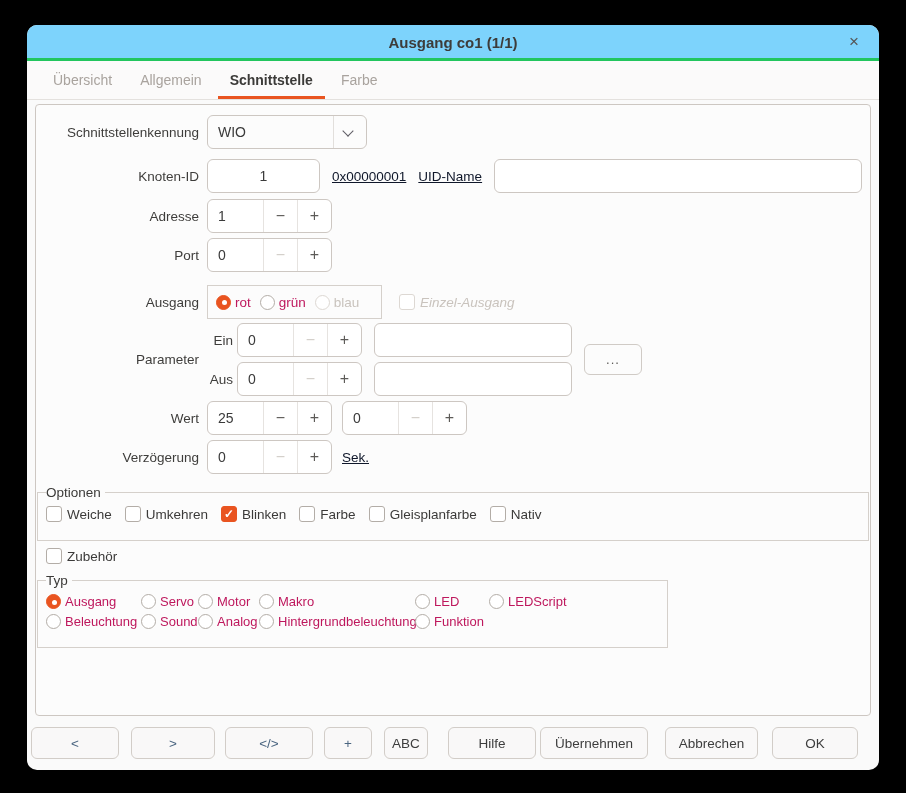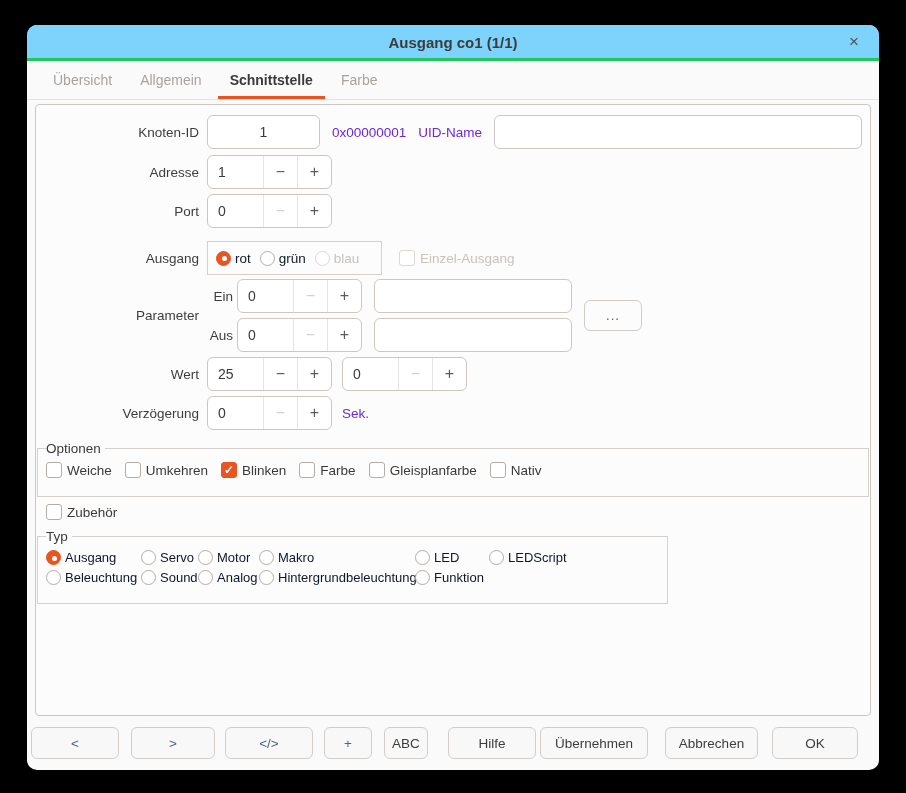--- a/index.html
+++ b/index.html
@@ -21,21 +21,21 @@
   .tab.active { color:#3b3a38; font-weight:bold; }
   .tab.active::after { content:""; position:absolute; left:2px; right:2px; bottom:0; height:3px; background:#E95420; }
   
   .panel { margin:4px 8px 0 8px; height:612px; border:1px solid #cdc7c2; border-radius:4px;
            background:#fcfcfc; padding:10px 8px; overflow:hidden; }
   .frow { display:flex; align-items:center; }
   .flabel { width:155px; min-width:155px; text-align:right; margin-right:8px;
             font-size:13.5px; color:#3e3d3b; }
   .input { height:34px; border:1px solid #cdc7c2; border-radius:6px; background:#fff;
            font-family:"Liberation Sans", sans-serif; font-size:14px; color:#3a3a3a; padding:0 8px; outline:none; }
-  .statictext { font-size:13.5px; color:#6d28d9; }
+  .statictext { font-size:13.5px; color:#0f172a;text-decoration:underline; }
   
   .combo { display:flex; align-items:center; height:34px; border:1px solid #cdc7c2; border-radius:6px;
            background:#fcfcfc; cursor:pointer; }
   .combo-val { flex:1; padding-left:10px; font-size:14px; color:#3a3a3a; }
   .combo-sep { width:1px; align-self:stretch; background:#e2dfdc; }
   .chev { width:8px; height:8px; border-right:1.5px solid #5e5c64; border-bottom:1.5px solid #5e5c64;
           transform:rotate(45deg); margin:0 14px 3px 10px; }
   
   .spin { display:flex; align-items:stretch; width:125px; min-width:125px; height:34px;
           border:1px solid #cdc7c2; border-radius:6px; background:#fff; overflow:hidden; }
@@ -43,30 +43,30 @@
   .spin-sep { width:1px; background:#e6e3e0; }
   .spin-btn { width:33px; border:none; background:transparent; font-size:16px; color:#5d5b58; cursor:pointer;
               font-family:"Liberation Sans", sans-serif; }
   .spin-btn.disabled { color:#d3cec9; cursor:default; }
   
   .radio { width:15px; height:15px; min-width:15px; border:1px solid #b3ada7; border-radius:50%; background:#fff; position:relative; }
   .radio.sel { background:#E95420; border-color:#E95420; }
   .radio.sel::after { content:""; position:absolute; left:4.5px; top:4.5px; width:5px; height:5px; border-radius:50%; background:#fff; }
   .radio.dis { border-color:#ddd8d3; }
   .ritem { display:flex; align-items:center; cursor:pointer; }
-  .ritem .rt { margin-left:4px; font-size:13.5px; color:#0f172a; }
+  .ritem .rt { margin-left:4px; font-size:13.5px; color:#be185d; }
   .ritem.dis .rt { color:#c9c3bd; }
   .cb { display:flex; align-items:center; cursor:pointer; }
   .cb-box { width:16px; height:16px; min-width:16px; border:1px solid #b3ada7; border-radius:3px; background:#fff;
             display:flex; align-items:center; justify-content:center; }
   .cb-box.checked { background:#E95420; border-color:#E95420; }
   .cb-box.checked::after { content:"✓"; color:#fff; font-size:12px; font-weight:bold; line-height:1; }
   .cb .cb-t { margin-left:5px; font-size:13.5px; color:#3b3a39; }
   .cb.dis .cb-box { border-color:#ddd8d3; }
-  .cb.dis .cb-t { color:#c9c3bd; }
+  .cb.dis .cb-t { color:#c9c3bd;font-style:italic; }
   .radio-frame { display:flex; align-items:center; width:175px; height:34px; border:1px solid #d5d0cb;
                  padding:0 8px; gap:9px; background:#fcfcfc; }
   
   .sublabel { width:26px; min-width:26px; text-align:right; margin-right:4px; font-size:13.5px; color:#3e3d3b; }
   .more-btn { width:58px; height:31px; margin-left:12px; border:1px solid #d0cbc6; border-radius:6px;
               background:#fcfcfc; font-size:13px; color:#5d5b58; cursor:pointer; letter-spacing:1px; }
   
   .fset { border:1px solid #d5d0cb; margin:0 -7px; padding:4px 8px 18px 8px; background:#fcfcfc; }
   .fset legend { font-size:13.5px; color:#3b3a38; padding-right:4px; margin-left:0; }
   .opt-row { display:flex; align-items:center; gap:13px; padding-top:2px; }
@@ -90,20 +90,28 @@
 
   <div class="tabbar">
     <div class="tab">Übersicht</div>
     <div class="tab">Allgemein</div>
     <div class="tab active">Schnittstelle</div>
     <div class="tab">Farbe</div>
   </div>
 
   <div class="panel">
 
+    <div class="frow" style="margin-bottom:10px;">
+      <div class="flabel">Schnittstellenkennung</div>
+      <div class="combo" style="width:160px;">
+        <span class="combo-val">WIO</span>
+        <span class="combo-sep"></span>
+        <span class="chev"></span>
+      </div>
+    </div>
 
     <div class="frow" style="margin-bottom:6px;">
       <div class="flabel">Knoten-ID</div>
       <input class="input" style="width: 113px; text-align: center;" value="1">
       <span class="statictext" style="margin-left:12px;">0x00000001</span>
       <span class="statictext" style="margin-left:12px;">UID-Name</span>
       <input class="input" style="flex: 1 1 0%; margin-left: 12px;" value="">
     </div>
 
 

